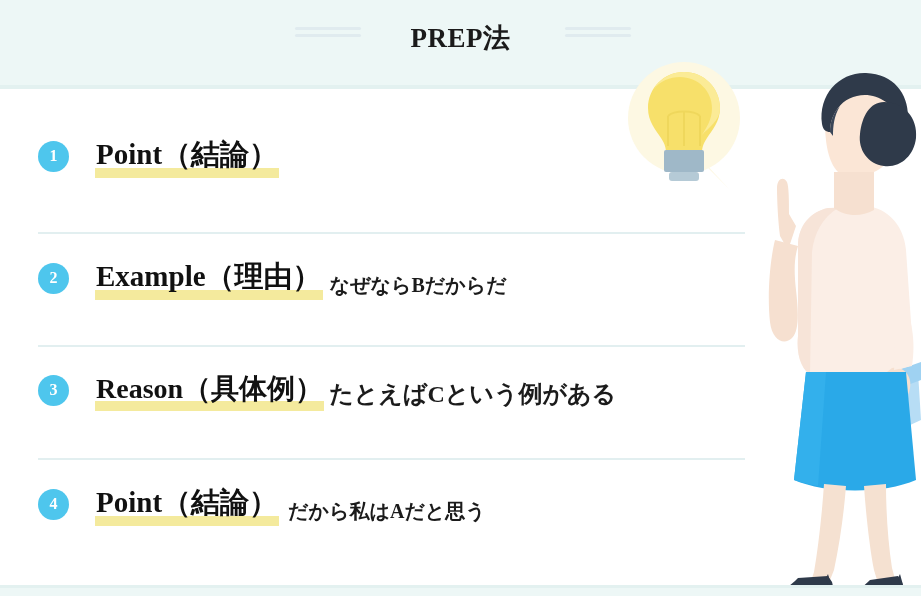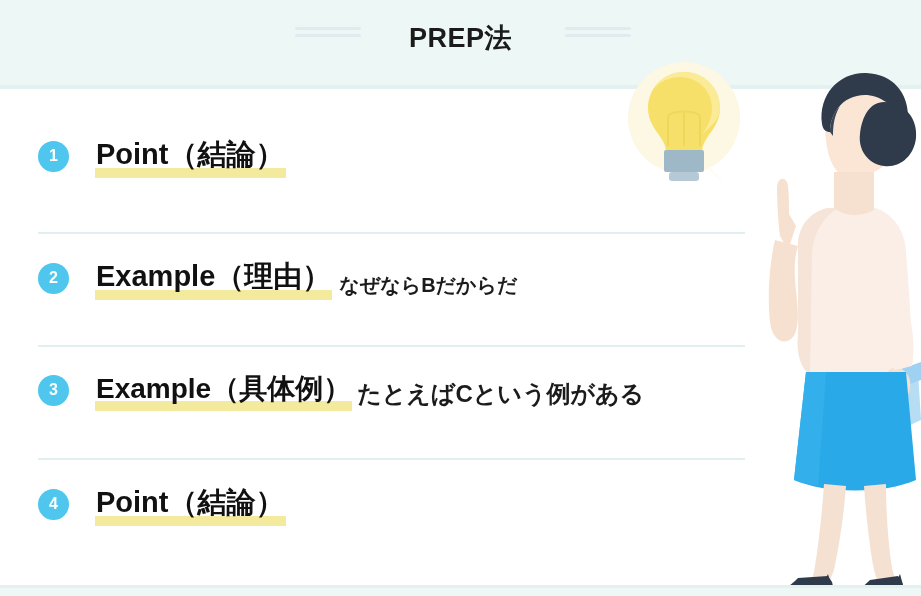--- a/index.html
+++ b/index.html
@@ -4,21 +4,21 @@
 <style>
   * { margin:0; padding:0; box-sizing:border-box; }
   html,body { width:921px; height:596px; }
   body {
     font-family:"Liberation Sans","DejaVu Sans",sans-serif;
     background:#ffffff;
     overflow:hidden;
     position:relative;
   }
 
-  .slide { position:relative; width:921px; height:596px; background:#ffffff; overflow:hidden; }
+  .slide { position:relative; width:921px; height:596px; background:#ffffff; overflow:hidden;font-family:Liberation Serif, serif; }
 
   
   .band-top {
     position:absolute; left:0; top:0; width:921px; height:88px;
     background:#edf7f6;
   }
   .band-top-edge {
     position:absolute; left:0; top:85px; width:921px; height:4px;
     background:#e3f1f0;
   }
@@ -142,29 +142,30 @@
       <div class="badge">2</div>
       <div class="row-body">
         <span class="term">Example（理由）</span>
         <span class="desc">なぜならBだからだ</span>
       </div>
     </div>
 
     <div class="row r3">
       <div class="badge">3</div>
       <div class="row-body">
-        <span class="term">Example（具体例）</span>
+        <span class="term">Reason（具体例）</span>
         <span class="desc">たとえばCという例がある</span>
       </div>
     </div>
 
     <div class="row r4">
       <div class="badge">4</div>
       <div class="row-body">
         <span class="term">Point（結論）</span>
+        <span class="desc">だから私はAだと思う</span>
       </div>
     </div>
 
   </div>
 
   <div class="divider d1"></div>
   <div class="divider d2"></div>
   <div class="divider d3"></div>
 
   <div class="illus">

